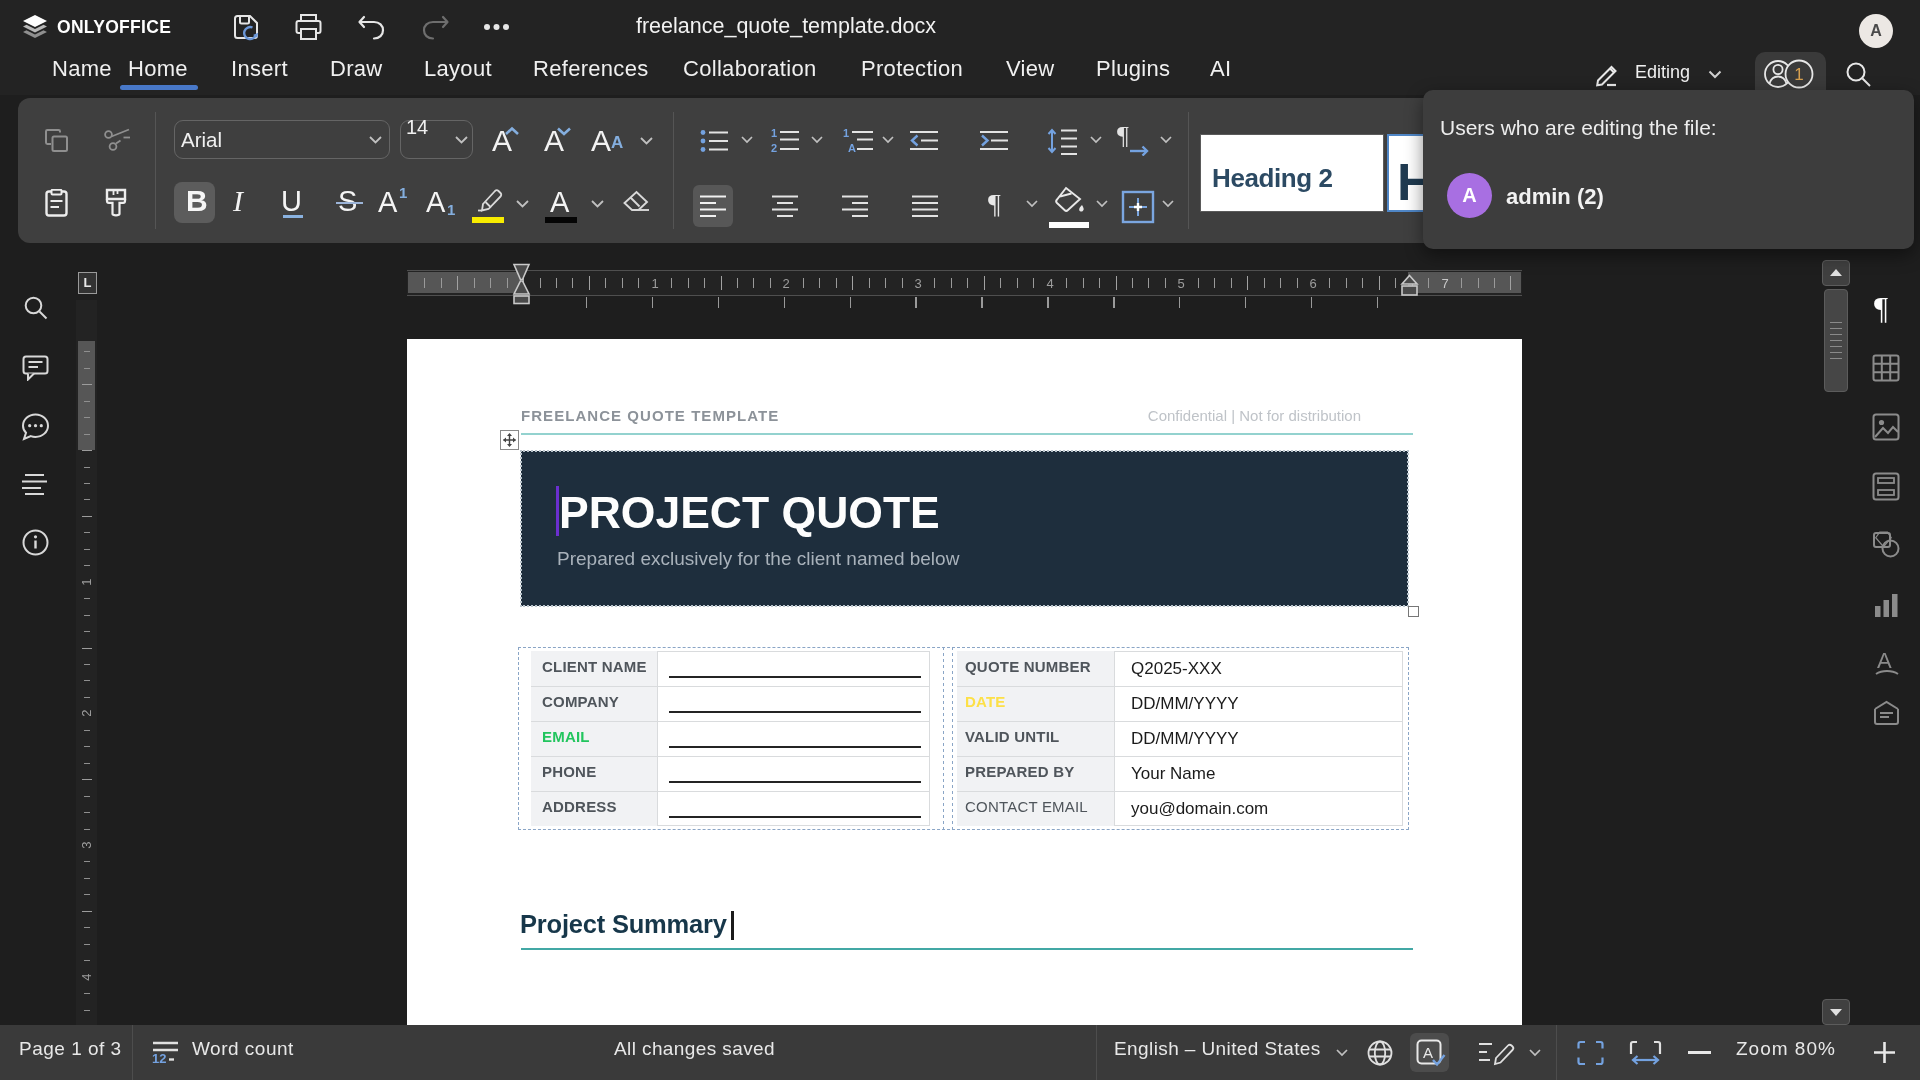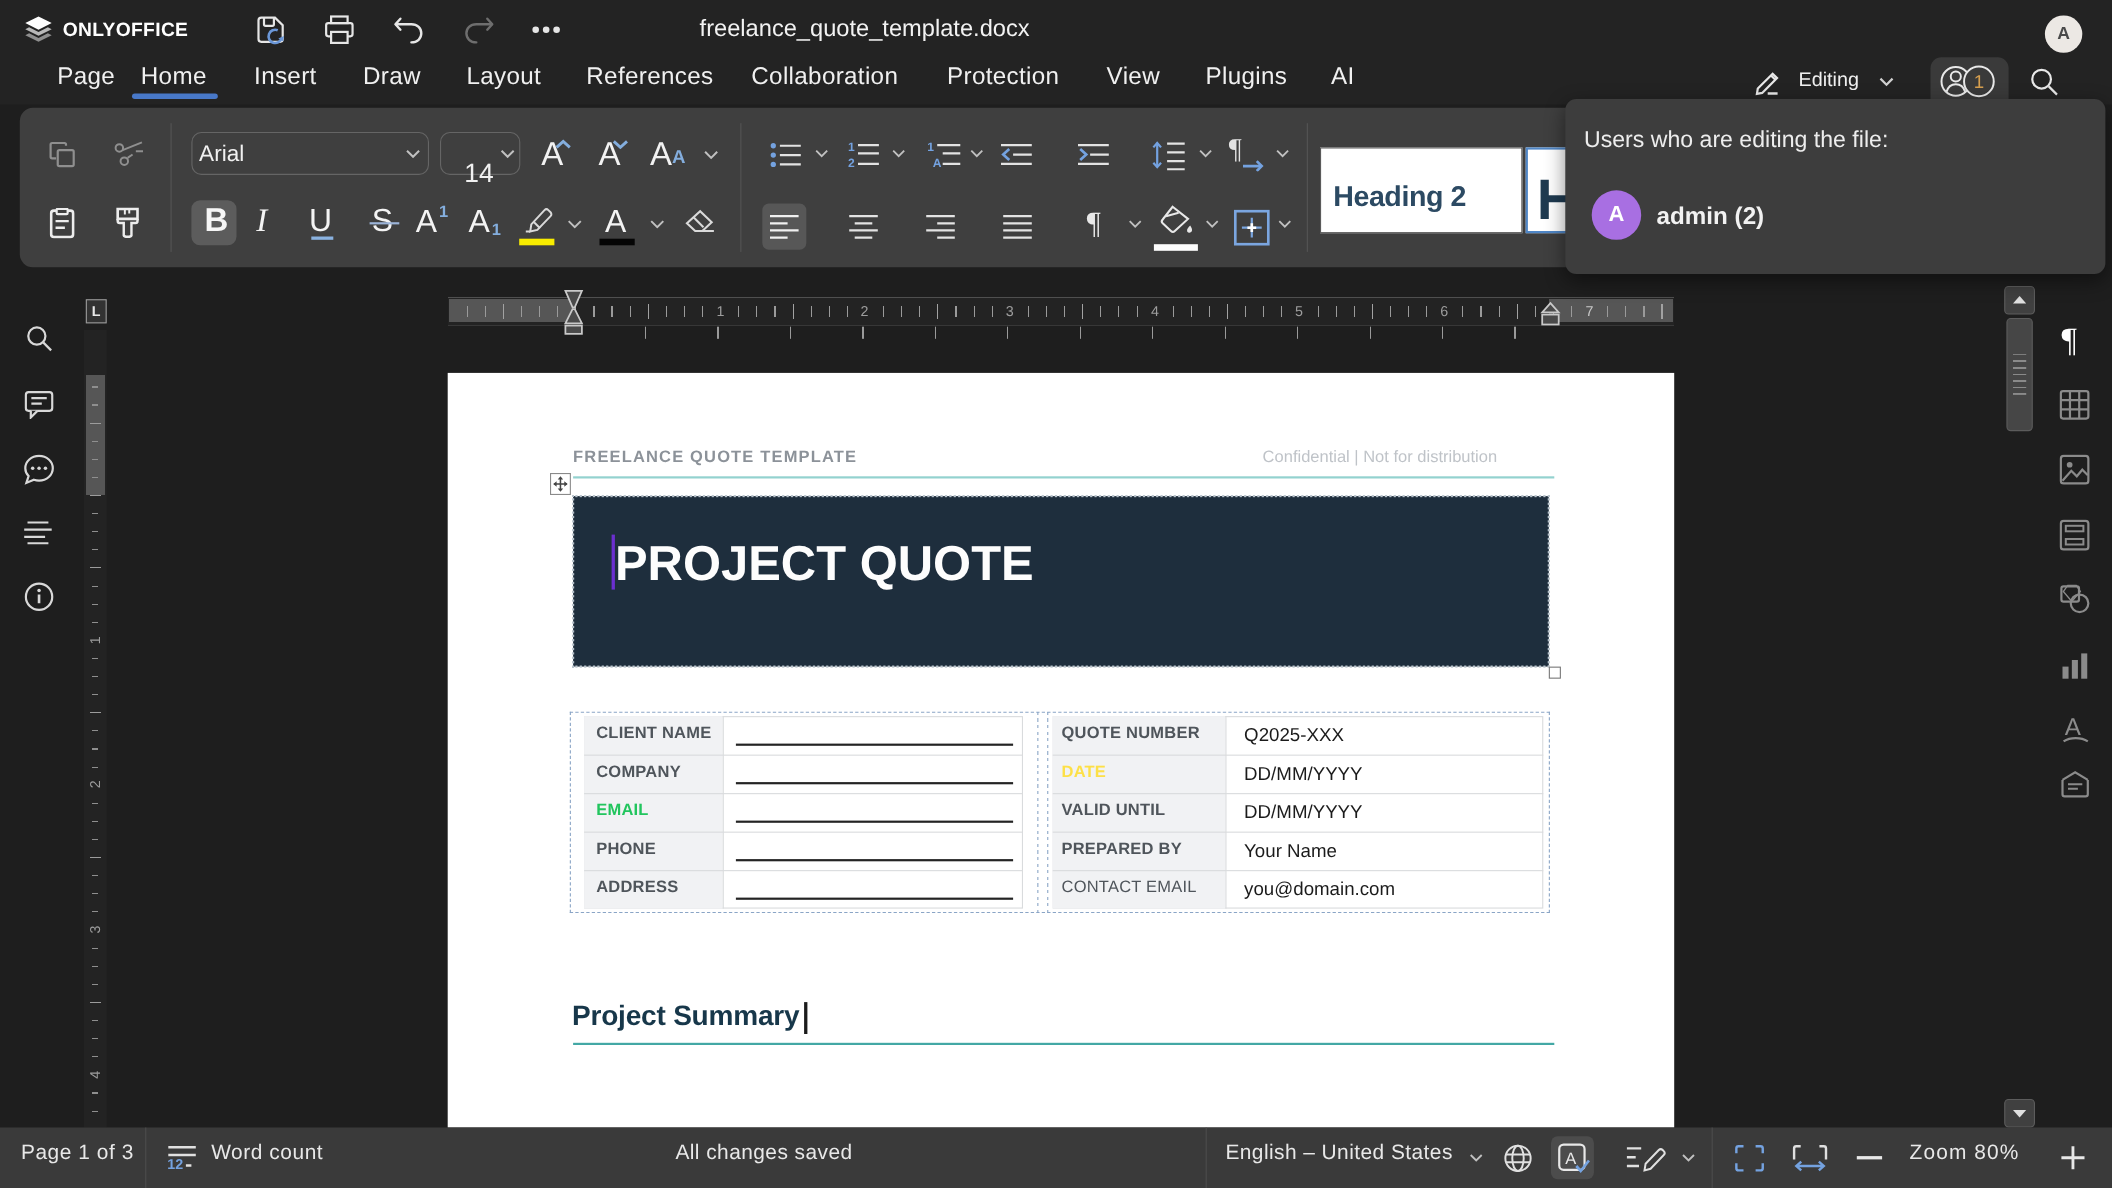--- a/index.html
+++ b/index.html
@@ -50,21 +50,21 @@
 <svg class="ico" style="left:482px;top:22px;" width="30" height="10" viewBox="0 0 30 10">
   <circle cx="5" cy="5" r="3" fill="#e6e6e6"></circle>
       <circle cx="14.5" cy="5" r="3" fill="#e6e6e6"></circle>
       <circle cx="24" cy="5" r="3" fill="#e6e6e6"></circle>
 </svg>
 
 <div class="abs" style="left:0;top:14px;width:1572px;text-align:center;color:#f2f2f2;font-size:21.5px;">freelance_quote_template.docx</div>
 
 <div class="abs" style="left:1859px;top:14px;width:34px;height:34px;border-radius:50%;background:#ece8e4;color:#4a4a4a;font-size:16px;font-weight:bold;text-align:center;line-height:34px;">A</div>
 
-<div class="mitem" style="left:52px;">Page</div>
+<div class="mitem" style="left:52px;">Name</div>
 <div class="mitem" style="left:128px;">Home</div>
 <div class="mitem" style="left:231px;">Insert</div>
 <div class="mitem" style="left:330px;">Draw</div>
 <div class="mitem" style="left:424px;">Layout</div>
 <div class="mitem" style="left:533px;">References</div>
 <div class="mitem" style="left:683px;">Collaboration</div>
 <div class="mitem" style="left:861px;">Protection</div>
 <div class="mitem" style="left:1006px;">View</div>
 <div class="mitem" style="left:1096px;">Plugins</div>
 <div class="mitem" style="left:1210px;">AI</div>
@@ -122,21 +122,21 @@
   <path d="M2 11 V13 C2 14 2.8 14.8 3.8 14.8 H7.5 V26 C7.5 26 7.8 27.3 11 27.3 C14.2 27.3 14.5 26 14.5 26 V14.8 H18.2 C19.2 14.8 20 14 20 13 V11" stroke="#ededed" stroke-width="2.2"></path>
 </svg>
 
 <div class="abs" style="left:174px;top:120px;width:216px;height:39px;border:1px solid #656565;border-radius:9px;box-sizing:border-box;"></div>
 <div class="abs" style="left:181px;top:128px;color:#f0f0f0;font-size:20.5px;">Arial</div>
 <svg class="ico" style="left:369px;top:136px;" width="13" height="8" viewBox="0 0 13 8" fill="none">
       <path d="M1 1 L6.5 6.5 L12 1" stroke="#c0c0c0" stroke-width="1.8"></path>
     </svg>
 
 <div class="abs" style="left:400px;top:120px;width:73px;height:39px;border:1px solid #656565;border-radius:9px;box-sizing:border-box;"></div>
-<div class="abs" style="left:406px;top:144px;color:#f0f0f0;font-size:24px;margin-left:16px;">14</div>
+<div class="abs" style="left:406px;top:116px;color:#f0f0f0;font-size:20px;">14</div>
 <svg class="ico" style="left:455px;top:136px;" width="13" height="8" viewBox="0 0 13 8" fill="none">
       <path d="M1 1 L6.5 6.5 L12 1" stroke="#c0c0c0" stroke-width="1.8"></path>
     </svg>
 
 <div class="abs" style="left:492px;top:124px;color:#f2f2f2;font-size:30px;">A</div>
 <svg class="ico" style="left:504px;top:126px;" width="16" height="10" viewBox="0 0 16 10" fill="none">
       <path d="M2 8 L8 2.5 L14 8" stroke="#84aede" stroke-width="2.6"></path>
     </svg>
 <div class="abs" style="left:544px;top:124px;color:#f2f2f2;font-size:30px;">A</div>
 <svg class="ico" style="left:556px;top:126px;" width="16" height="10" viewBox="0 0 16 10" fill="none">
@@ -422,20 +422,21 @@
 
 <div class="abs" style="left:500px;top:430px;width:19px;height:20px;background:#ffffff;border:1px solid #8a8a8a;box-sizing:border-box;"></div>
 <svg class="ico" style="left:502px;top:432px;" width="15" height="16" viewBox="0 0 15 16">
   <path d="M7.5 1 L5 4 H10 Z M7.5 15 L5 12 H10 Z M1 8 L4 5.5 V10.5 Z M14 8 L11 5.5 V10.5 Z" fill="#444"></path>
   <path d="M7.5 2.5 V13.5 M1.5 8 H13.5" stroke="#444" stroke-width="1.4"></path>
 </svg>
 
 <div class="abs" style="left:521px;top:451px;width:887px;height:155px;background:#1e2e3d;outline:2px dotted #b9c4cc;outline-offset:-1px;"></div>
 <div class="abs" style="left:556px;top:486px;width:3px;height:50px;background:#6b2fd0;"></div>
 <div class="abs" style="left:559px;top:488px;color:#fdfdfd;font-size:44.5px;font-weight:bold;">PROJECT QUOTE</div>
+<div class="abs" style="left:557px;top:548px;color:#a9b2bb;font-size:19px;">Prepared exclusively for the client named below</div>
 <div class="abs" style="left:1408px;top:606px;width:11px;height:11px;background:#fff;border:1px solid #777;box-sizing:border-box;"></div>
 
 <div class="abs" style="left:518px;top:647px;width:891px;height:183px;border:1px dashed #8aa5c6;box-sizing:border-box;"></div>
 <div class="abs" style="left:943px;top:647px;width:1px;height:183px;background:repeating-linear-gradient(0deg,#8aa5c6 0 3px,transparent 3px 6px);"></div>
 <div class="abs" style="left:952px;top:647px;width:1px;height:183px;background:repeating-linear-gradient(0deg,#8aa5c6 0 3px,transparent 3px 6px);"></div>
 
 <div class="abs" style="left:531px;top:651px;width:399px;height:175px;border:1px solid #d9dbdd;box-sizing:border-box;"></div>
 <div class="abs" style="left:531px;top:651px;width:126px;height:175px;background:#f1f2f4;"></div>
 <div class="abs" style="left:531px;top:686px;width:399px;height:1px;background:#d9dbdd;"></div>
 <div class="abs" style="left:531px;top:721px;width:399px;height:1px;background:#d9dbdd;"></div>

